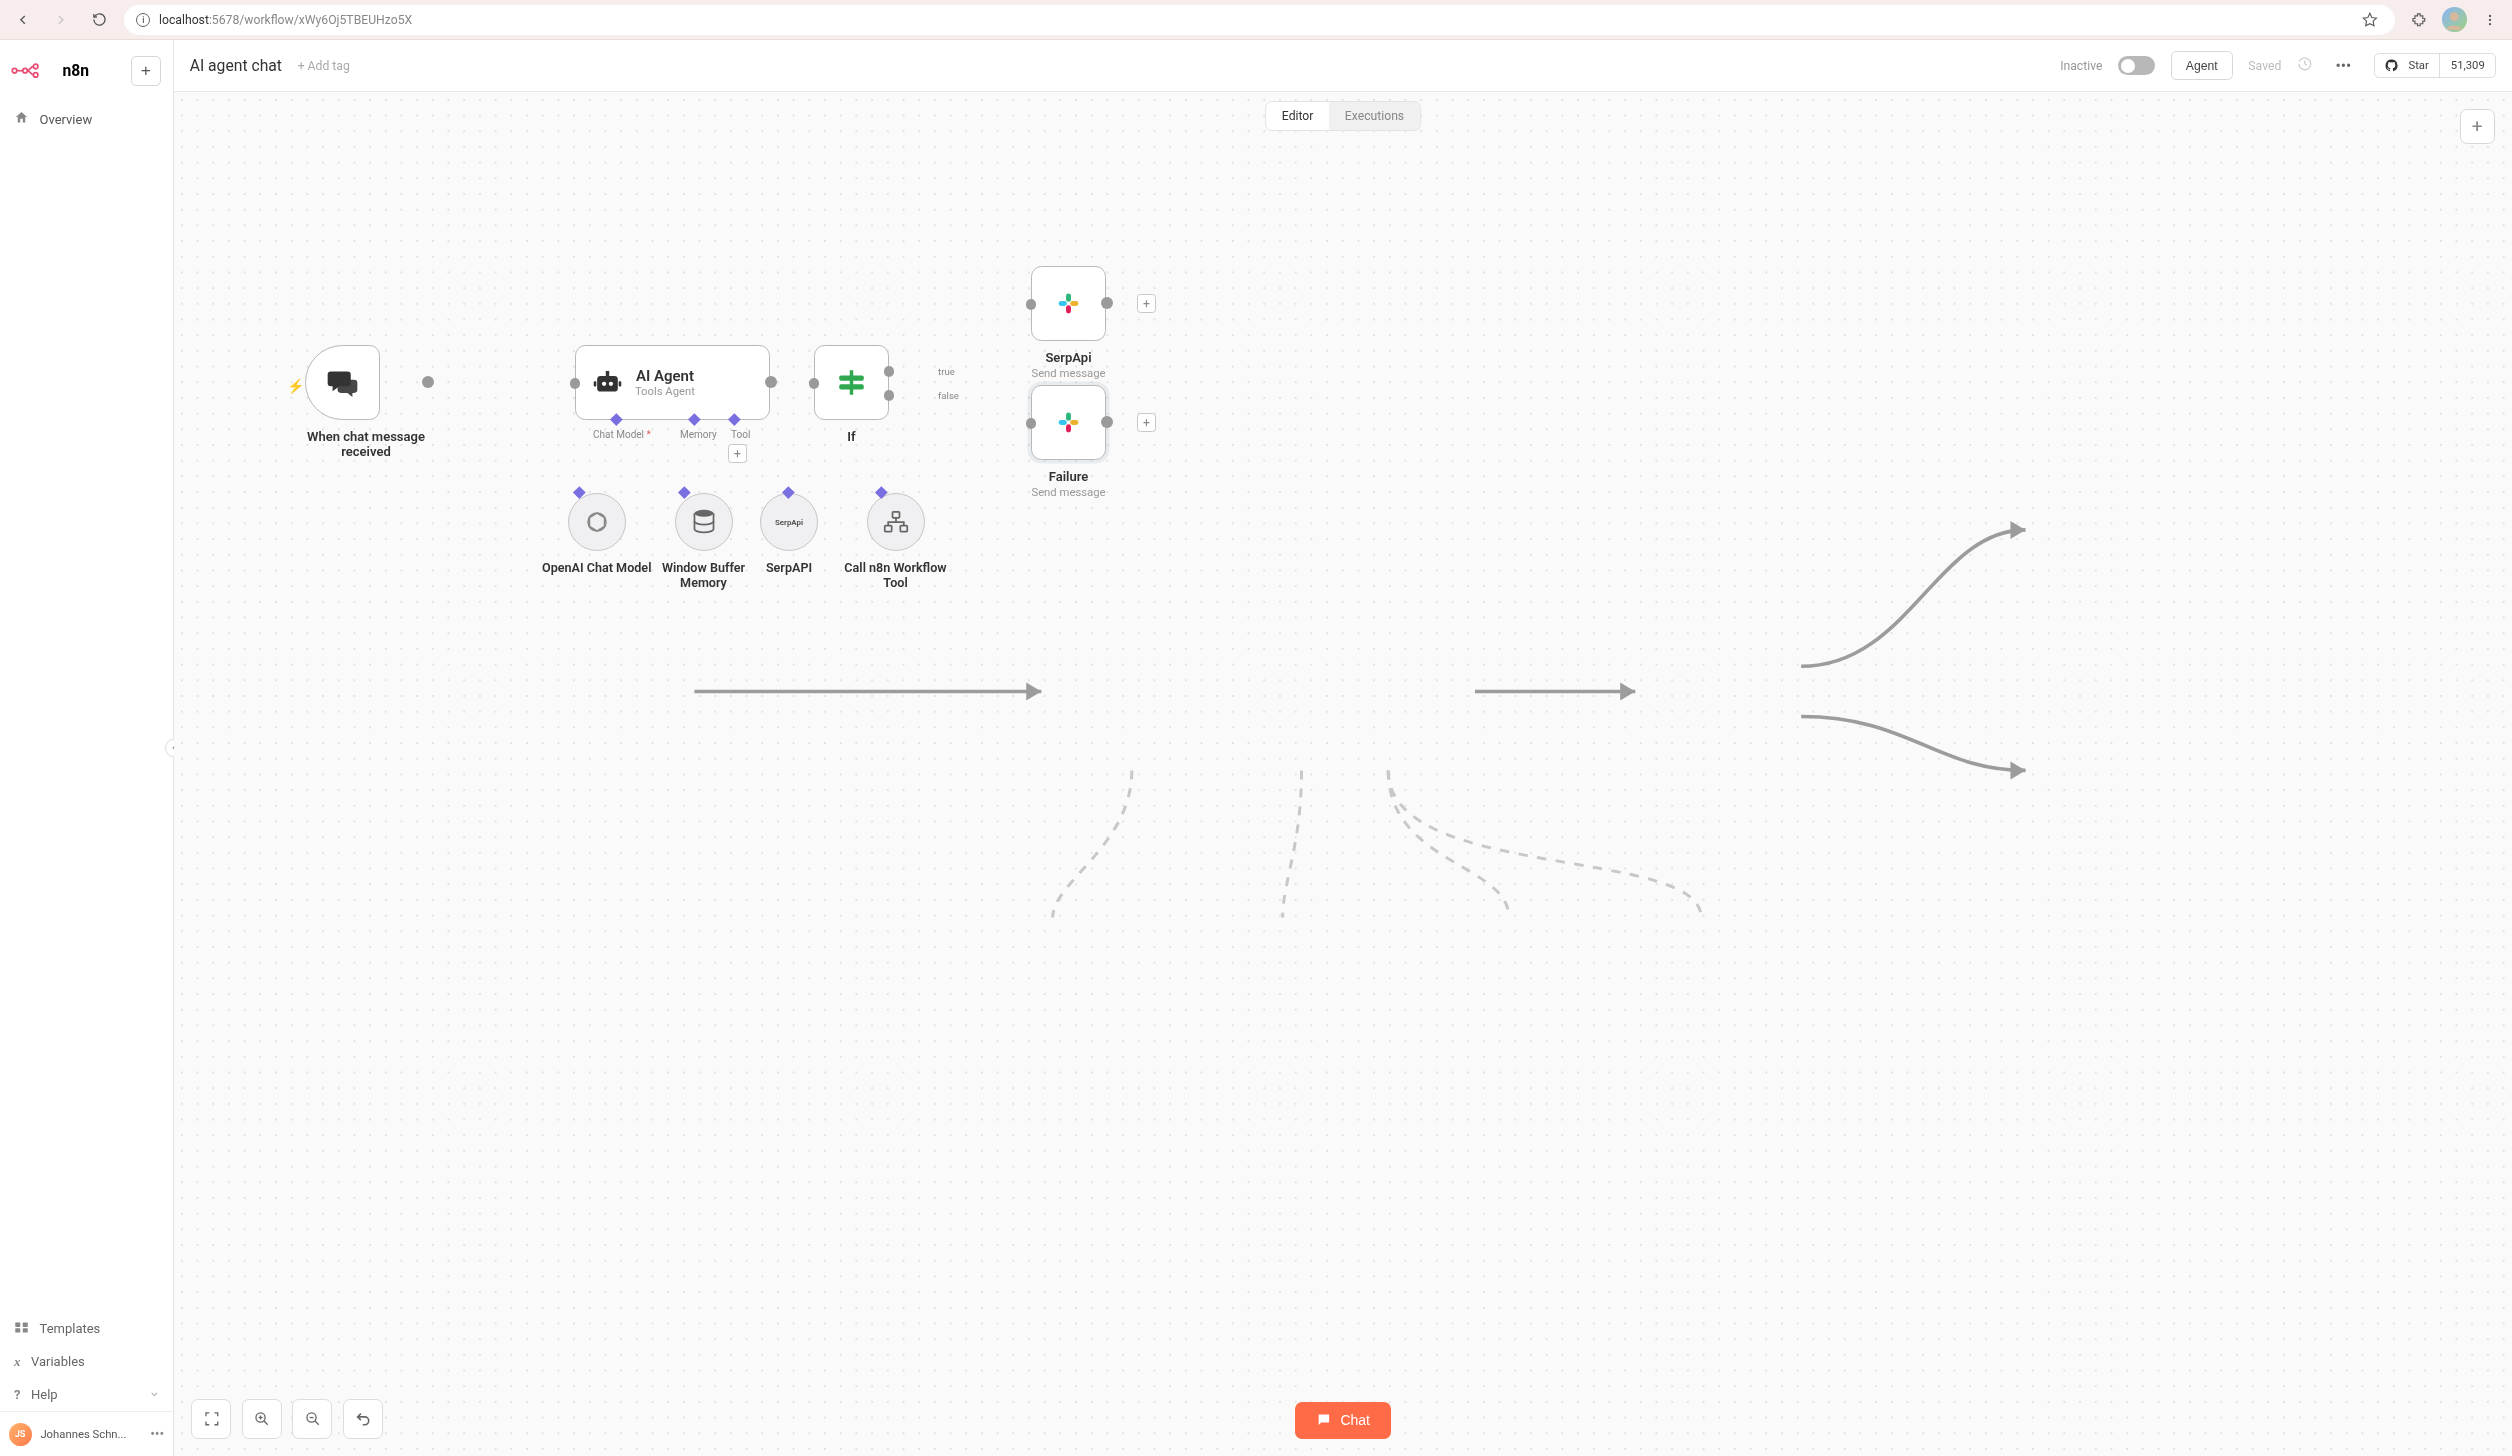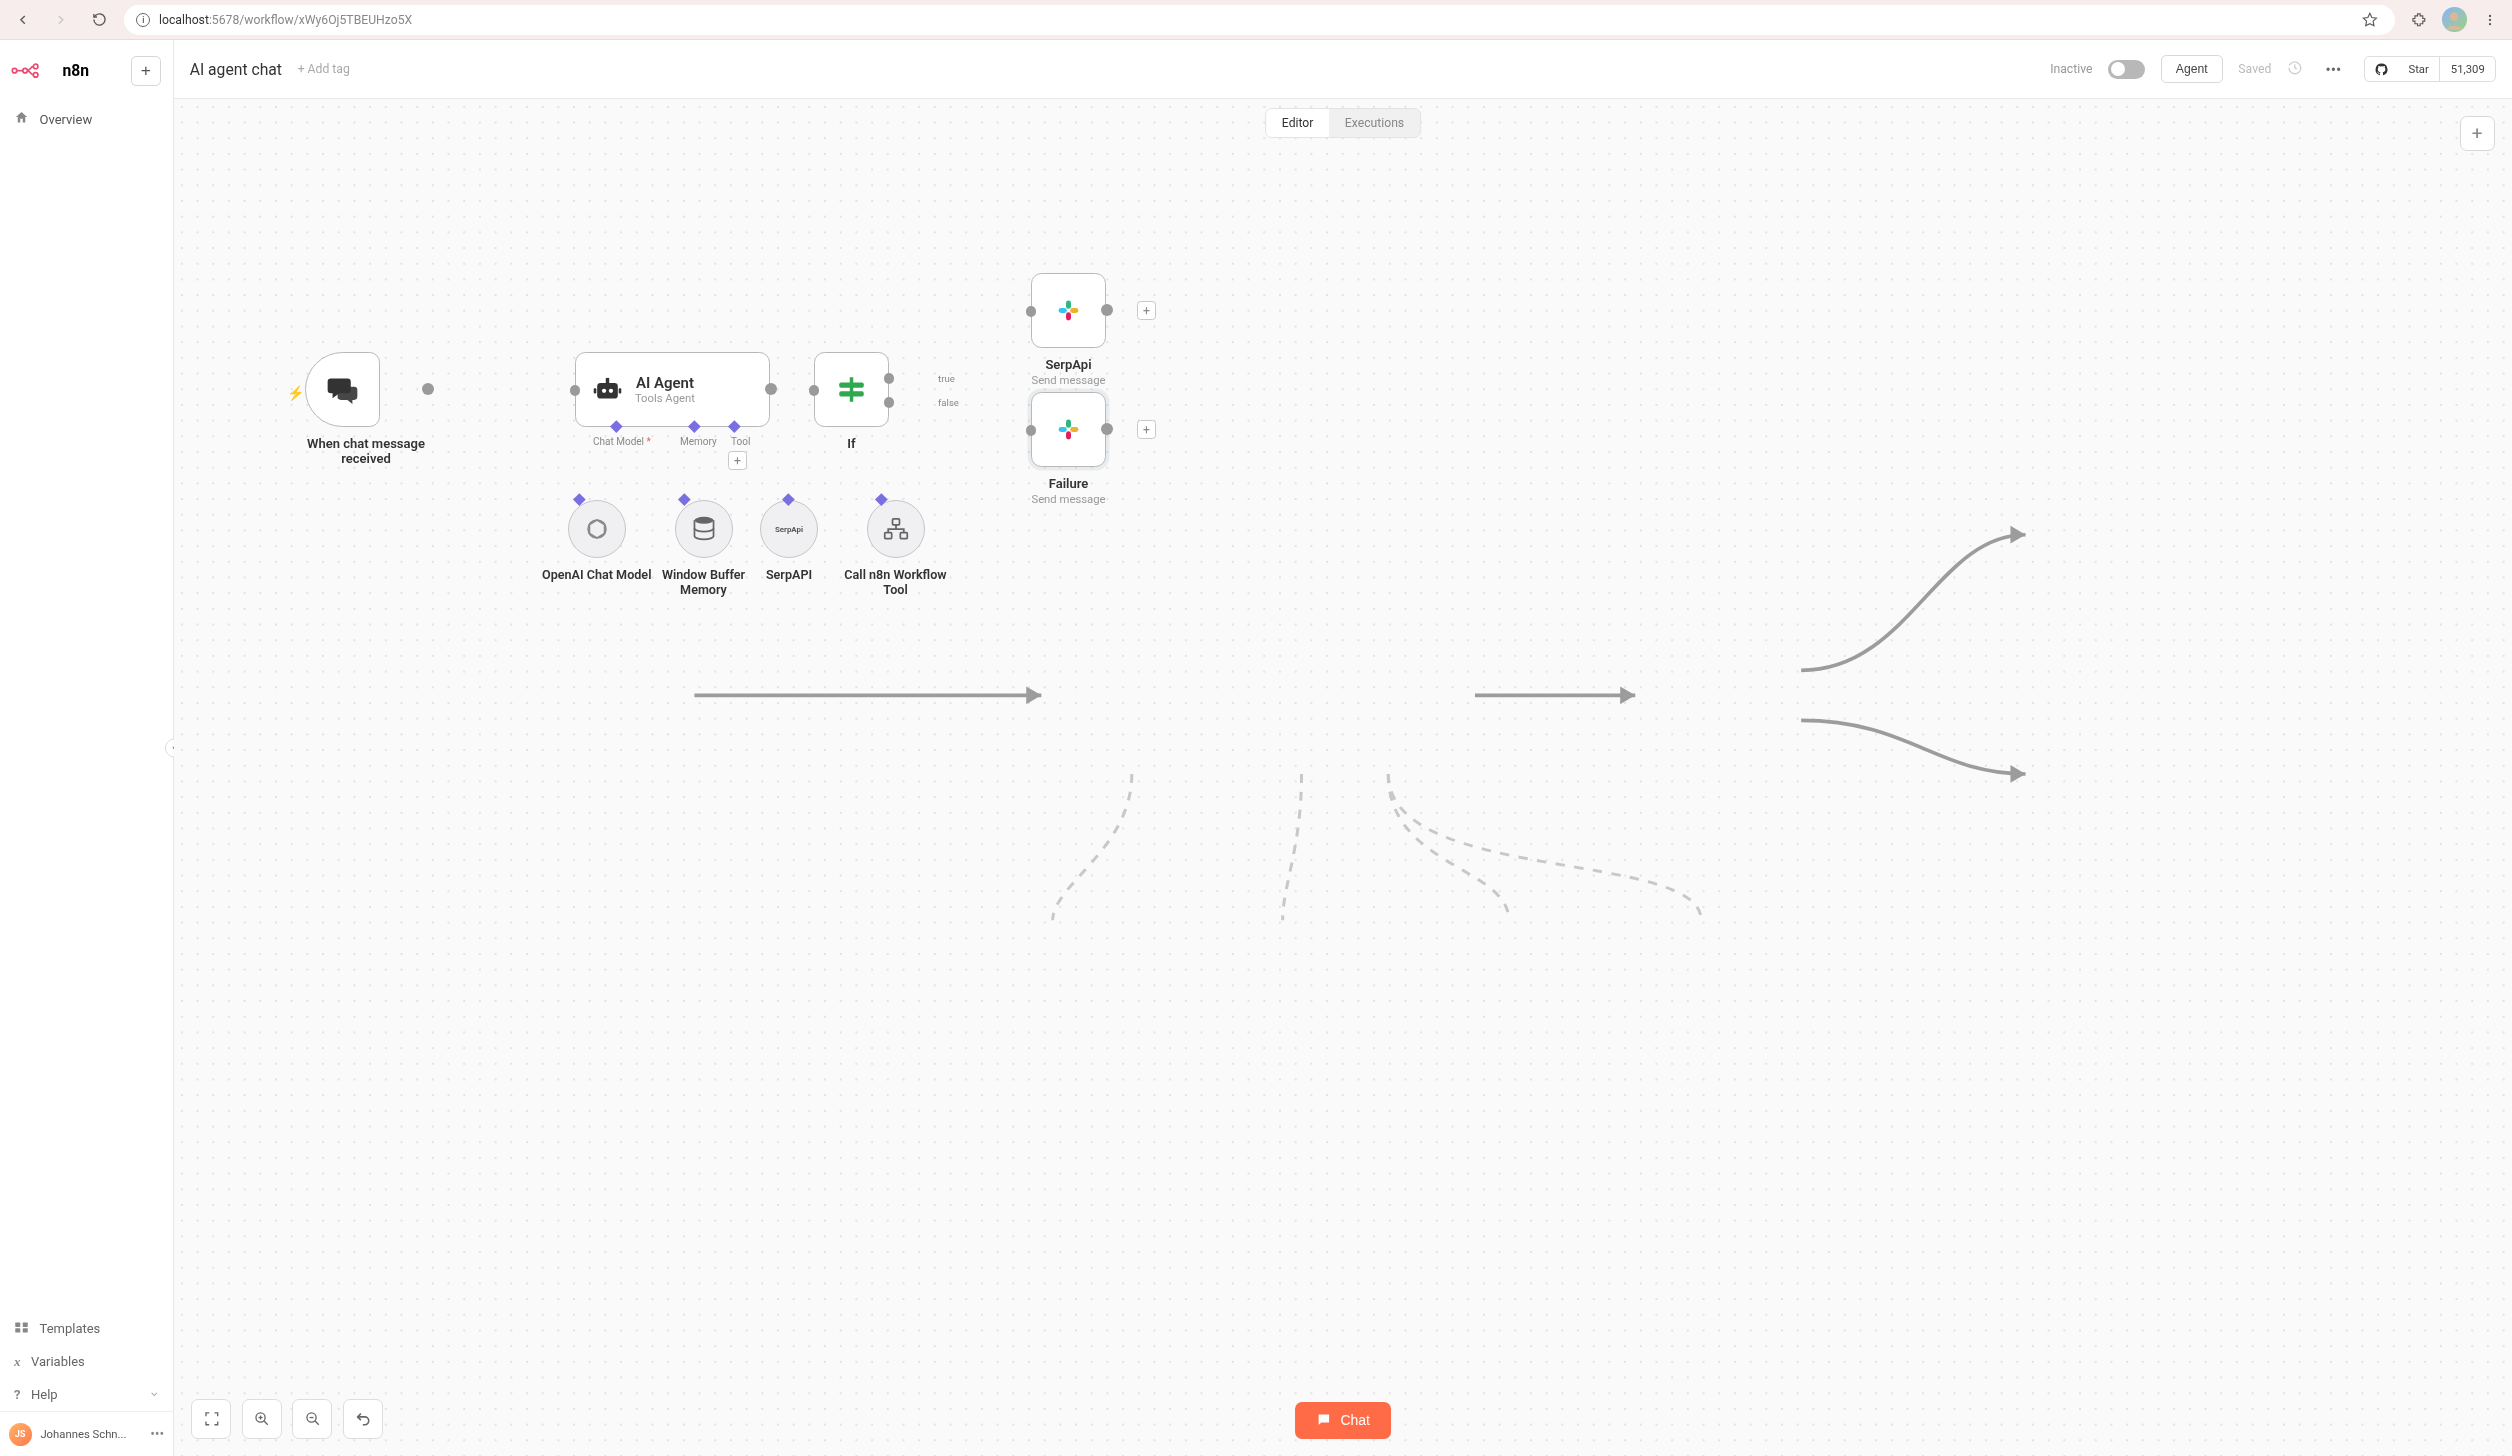--- a/index.html
+++ b/index.html
@@ -25,33 +25,33 @@
 .side-item { display:flex; align-items:center; gap:10.5px; padding:8.7px 14px; color:#666; font-size:13px; cursor:pointer; }
 .side-item.active { color:#555; }
 .side-spacer { flex:1; }
 .side-footer { border-top:0.9px solid #eee; padding:10.5px 8.7px; display:flex; align-items:center; gap:8.7px; }
 .user-badge { width:23px; height:23px; border-radius:50%; background:#ff9a5a; background:linear-gradient(135deg,#ffb26a,#ff7a4a); color:#fff; font-size:8.7px; display:flex; align-items:center; justify-content:center; font-weight:700; }
 .user-name { font-size:11.3px; color:#555; flex:1; white-space:nowrap; overflow:hidden; text-overflow:ellipsis; }
 .collapse-handle { position:absolute; right:-10.5px; top:50%; transform:translateY(-50%); width:19px; height:19px; border:0.9px solid #ddd; background:#fff; border-radius:50%; display:flex; align-items:center; justify-content:center; font-size:10.5px; color:#777; cursor:pointer; }
 
 
 .main { flex:1; display:flex; flex-direction:column; position:relative; }
-.topbar { height:59px; border-bottom:0.9px solid #e8e8e8; display:flex; align-items:center; padding:0 15.7px; gap:15.7px; background:#fff; }
+.topbar { height:52px; border-bottom:0.9px solid #e8e8e8; display:flex; align-items:center; padding:0 15.7px; gap:15.7px; background:#fff; }
 .wf-title { font-size:15.7px; color:#333; }
 .add-tag { font-size:12.2px; color:#aaa; cursor:pointer; }
 .topbar-spacer { flex:1; }
 .inactive-label { color:#999; font-size:12.2px; }
 .toggle { width:37px; height:19px; border-radius:10.5px; background:#b8b8b8; position:relative; cursor:pointer; }
 .toggle::after { content:""; position:absolute; left:2.6px; top:2.6px; width:14px; height:14px; border-radius:50%; background:#fff; }
 .share-btn { border:0.9px solid #d8d8d8; border-radius:5.2px; padding:6.1px 14px; background:#fff; font-size:12.2px; color:#444; cursor:pointer; }
 .saved-label { color:#bbb; font-size:12.2px; }
 .history-icon { color:#cfcfcf; }
 .more-btn { font-size:15.7px; color:#666; cursor:pointer; padding:3.5px 7px; }
 .star-box { display:flex; align-items:center; border:0.9px solid #ddd; border-radius:5.2px; overflow:hidden; }
-.star-seg { padding:5.2px 10.5px; display:flex; align-items:center; gap:20px; font-size:11.3px; color:#444; }
+.star-seg { padding:5.2px 10.5px; display:flex; align-items:center; gap:10px; font-size:11.3px; color:#444; }
 .star-seg + .star-seg { border-left:0.9px solid #ddd; }
 
 
 .view-tabs { position:absolute; top:9px; left:50%; transform:translateX(-50%); display:flex; border:0.9px solid #e3e3e3; border-radius:7px; overflow:hidden; background:#f4f4f4; z-index:10;justify-content:flex-end; }
 .view-tab { padding:7px 15.7px; font-size:12.2px; background:#f0f0f0; color:#888; cursor:pointer; }
 .view-tab.active { background:#fff; color:#333; }
 
 
 .canvas { flex:1; position:relative; background:#fafafa; background-image: radial-gradient(#e2e2e2 0.9px, transparent 0.9px); background-size: 15.7px 15.7px; overflow:hidden; }
 .plus-node { position:absolute; top:17.4px; right:17.4px; width:35px; height:35px; border:0.9px solid #d8d8d8; border-radius:7px; display:flex; align-items:center; justify-content:center; background:#fff; font-size:19px; color:#888; cursor:pointer; }

